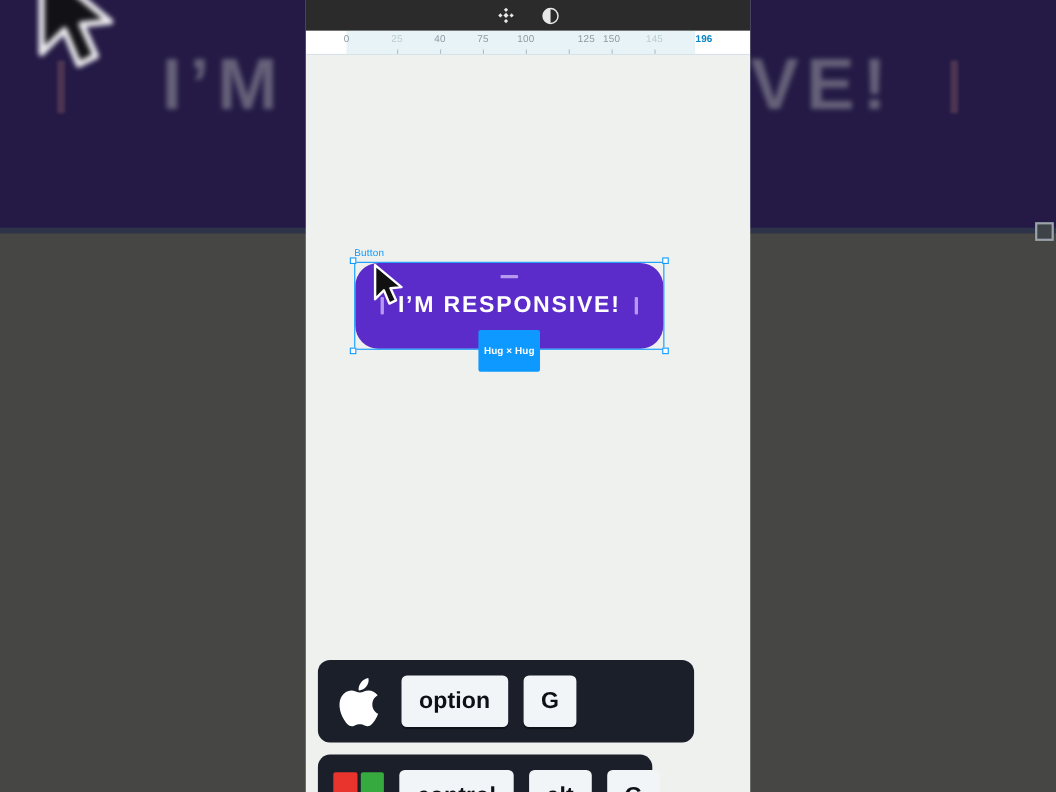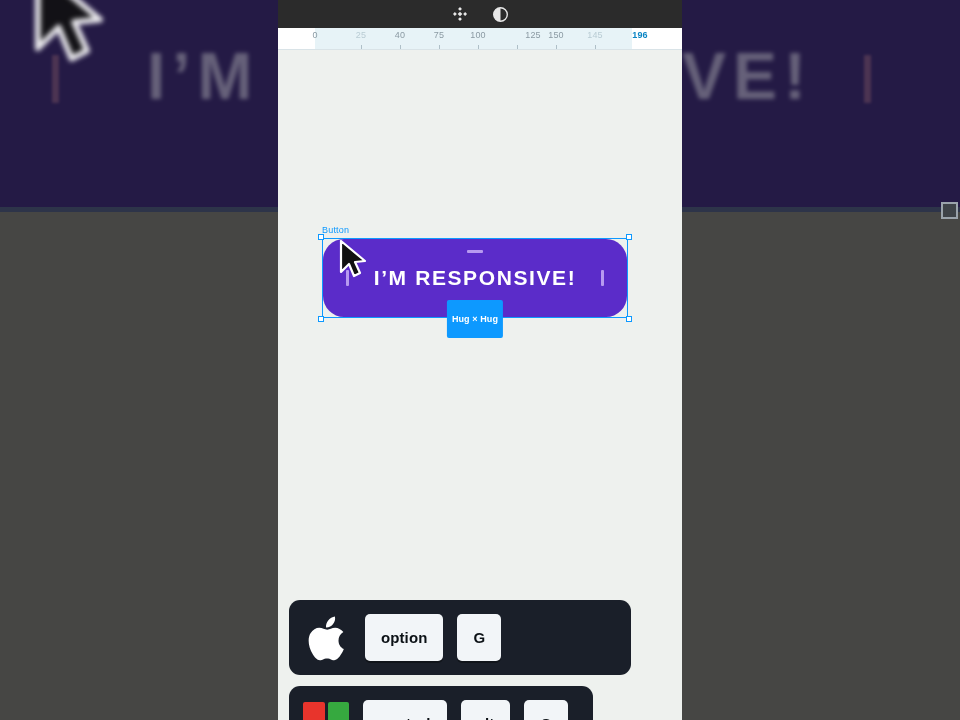--- a/index.html
+++ b/index.html
@@ -166,21 +166,21 @@
     position: relative;
     height: 671px;
     background: #eef1ee;
   }
 
   
   #button-wrap {
     position: absolute;
     left: 44px;
     top: 188px;
-    width: 306px;
+    width: 282px;
     height: 80px;
   }
   #sel-label {
     position: absolute;
     left: 0;
     top: -13px;
     font-size: 9px;
     color: #0d99ff;
     letter-spacing: .2px;
     white-space: nowrap;
@@ -293,21 +293,21 @@
     top: 636px;
     width: 304px;
     height: 75px;
     padding: 0 14px;
     gap: 14px;
   }
   .kbd-key {
     background: #f2f5f8;
     color: #0c1116;
     border-radius: 5px;
-    font-size: 15px;
+    font-size: 21px;
     font-weight: 700;
     display: flex;
     align-items: center;
     justify-content: center;
     height: 47px;
     padding: 0 16px;
     letter-spacing: .1px;
     cursor: pointer;
     box-shadow: 0 2px 0 rgba(0,0,0,.35);
     user-select: none;

